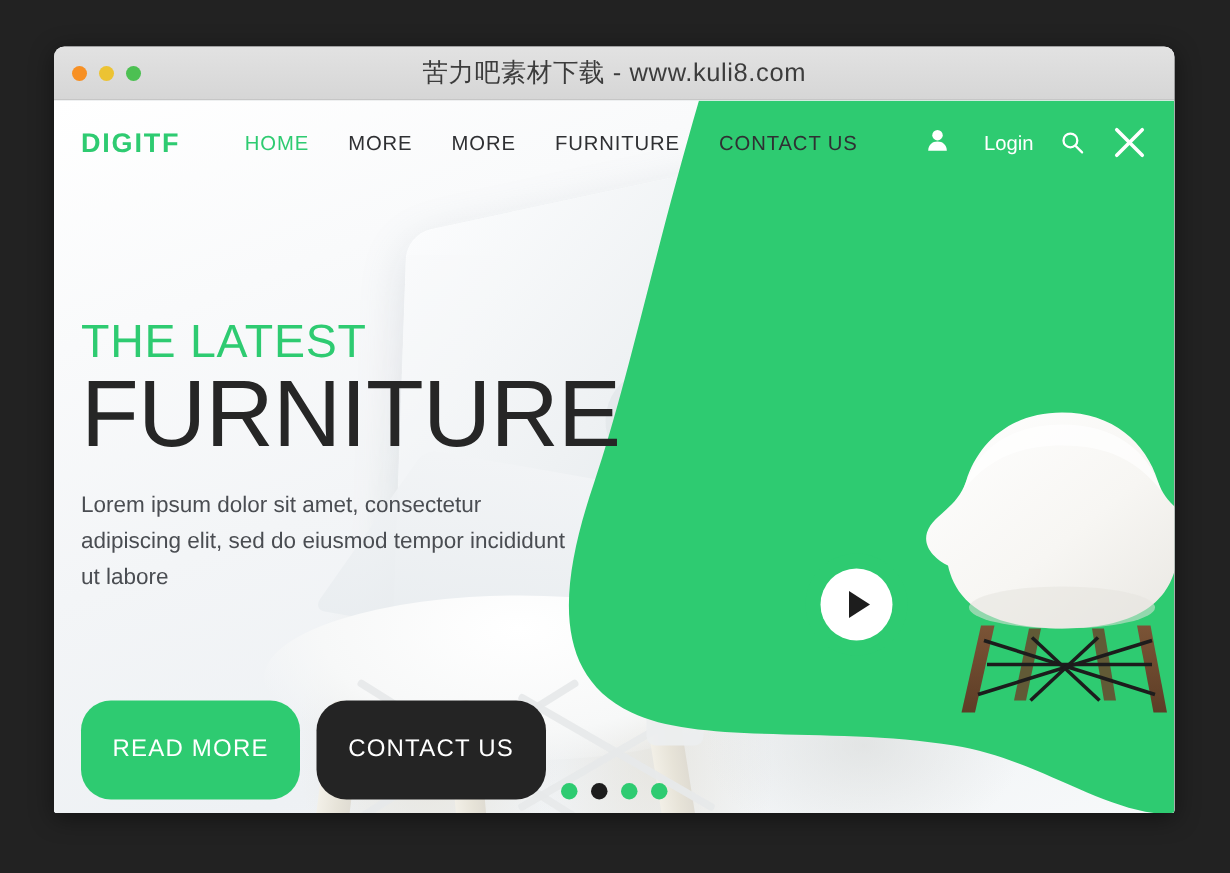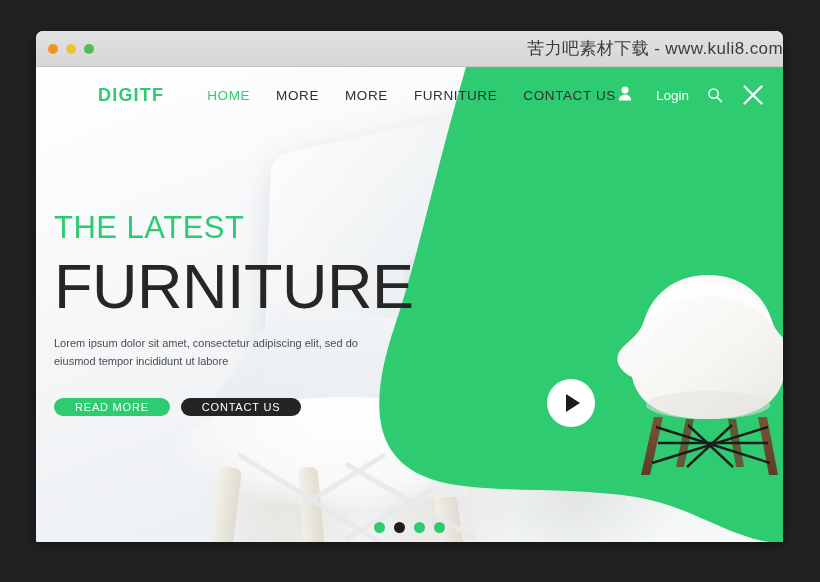--- a/index.html
+++ b/index.html
@@ -49,21 +49,21 @@
   .light { width: 10px; height: 10px; border-radius: 50%; display: block; }
   .light.red    { background: #f79024; }
   .light.yellow { background: #ecc333; }
   .light.green  { background: #4cc052; }
 
   .title-text {
     position: absolute;
     left: 0; right: 0; top: 0;
     height: 35px;
     line-height: 35px;
-    text-align: right;
+    text-align: center;
     font-size: 17px;
     color: #3c3c3c;
     letter-spacing: 0.4px;
     white-space: nowrap;
   }
 
   
   .viewport {
     position: relative;
     width: 747px;
@@ -148,21 +148,20 @@
     display: flex;
     align-items: center;
     padding: 0 0 0 18px;
     z-index: 5;
   }
   .logo {
     font-size: 18px;
     font-weight: bold;
     letter-spacing: 1.2px;
     color: #2ecb71;
-    margin-left: 44px;
   }
   .nav-links {
     display: flex;
     align-items: center;
     gap: 26px;
     margin-left: 43px;
   }
   .nav-link {
     font-size: 13.5px;
     letter-spacing: 0.6px;
@@ -195,47 +194,47 @@
     left: 18px;
     top: 145px;
     z-index: 4;
     width: 420px;
   }
   .hero-eyebrow {
     font-size: 31px;
     color: #2ecb71;
     letter-spacing: 0.5px;
     line-height: 1;
-    margin-bottom: 10px;
   }
   .hero-title {
     font-size: 63px;
     color: #262626;
     letter-spacing: -0.5px;
     line-height: 1.05;
     font-weight: 400;
     margin-bottom: 16px;
   }
   .hero-sub {
-    font-size: 11px;
+    font-size: 15px;
     line-height: 1.6;
     color: #4a4d52;
     max-width: 335px;
     margin-bottom: 28px;
   }
   .hero-buttons { display: flex; gap: 11px; }
   .btn {
     border: none;
     border-radius: 20px;
-    font-size: 11px;
+    font-size: 16px;
     letter-spacing: 0.8px;
-    padding: 3px 21px;
+    padding: 24px 21px;
     cursor: pointer;
     font-family: "Liberation Sans", sans-serif;
     white-space: nowrap;
+    margin-top: 42px;
   }
   .btn-primary { background: #2ecb71; color: #ffffff; }
   .btn-dark { background: #242424; color: #ffffff; }
 
   
   .play-button {
     position: absolute;
     left: 501px;
     top: 302px;
     width: 68px; height: 68px;

